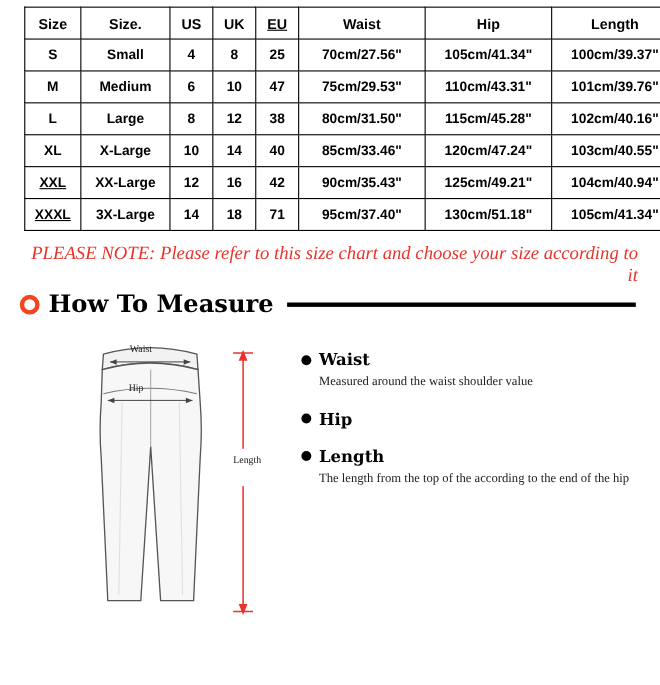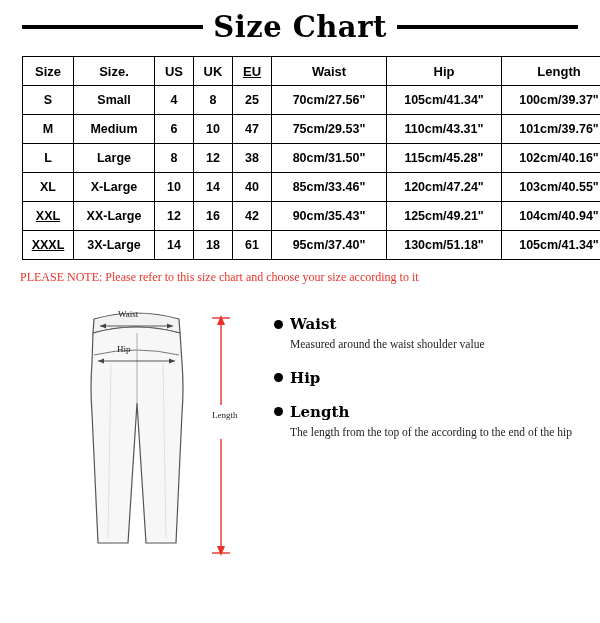--- a/index.html
+++ b/index.html
@@ -70,24 +70,25 @@
   th.c-uk, td.c-uk { width: 34px; }
   th.c-eu, td.c-eu { width: 34px; }
   th.c-waist, td.c-waist { width: 110px; }
   th.c-hip, td.c-hip { width: 110px; }
   th.c-length, td.c-length { width: 110px; }
   .u { text-decoration: underline; }
 
   
   .note {
     color: #e8332a;
-    font-size: 12px;
+    font-size: 17px;
     font-family: "Liberation Serif", serif;
-    text-align: left;
+    text-align: right;
     padding: 10px 20px 2px 20px;
+    font-style: italic;
   }
 
   
   .howto-row {
     display: flex;
     align-items: center;
     gap: 8px;
     padding: 2px 22px 0 18px;
   }
   .howto-bullet {
@@ -164,25 +165,20 @@
     margin-top: 3px;
     margin-left: 16px;
     line-height: 1.45;
   }
 </style>
 </head>
 <body>
 
 <div class="page">
 
-  <div class="title-row">
-    <div class="title-rule"></div>
-    <div class="title-text">Size Chart</div>
-    <div class="title-rule"></div>
-  </div>
 
   <div class="table-wrap">
     <table class="size-table">
       <thead>
         <tr>
           <th class="c-size">Size</th>
           <th class="c-sizename">Size.</th>
           <th class="c-us">US</th>
           <th class="c-uk">UK</th>
           <th class="c-eu"><span class="u">EU</span></th>
@@ -240,31 +236,36 @@
           <td class="c-eu">42</td>
           <td class="c-waist">90cm/35.43"</td>
           <td class="c-hip">125cm/49.21"</td>
           <td class="c-length">104cm/40.94"</td>
         </tr>
         <tr>
           <td class="c-size"><span class="u">XXXL</span></td>
           <td class="c-sizename">3X-Large</td>
           <td class="c-us">14</td>
           <td class="c-uk">18</td>
-          <td class="c-eu">61</td>
+          <td class="c-eu">71</td>
           <td class="c-waist">95cm/37.40"</td>
           <td class="c-hip">130cm/51.18"</td>
           <td class="c-length">105cm/41.34"</td>
         </tr>
       </tbody>
     </table>
   </div>
 
   <div class="note">PLEASE NOTE: Please refer to this size chart and choose your size according to it</div>
 
+  <div class="howto-row">
+    <div class="howto-bullet"></div>
+    <div class="howto-text">How To Measure</div>
+    <div class="howto-rule"></div>
+  </div>
 
   <div class="bottom">
 
     <div class="figure">
       <svg width="250" height="270" viewBox="0 0 250 270">
 
         <path d="M78 26 Q120 14 163 26 L164 40 Q120 28 77 40 Z" fill="#f2f2f2" stroke="#555" stroke-width="1.2"></path>
 
         <path d="M77 40 Q120 28 164 40
                  L166 70 Q168 95 166 120

